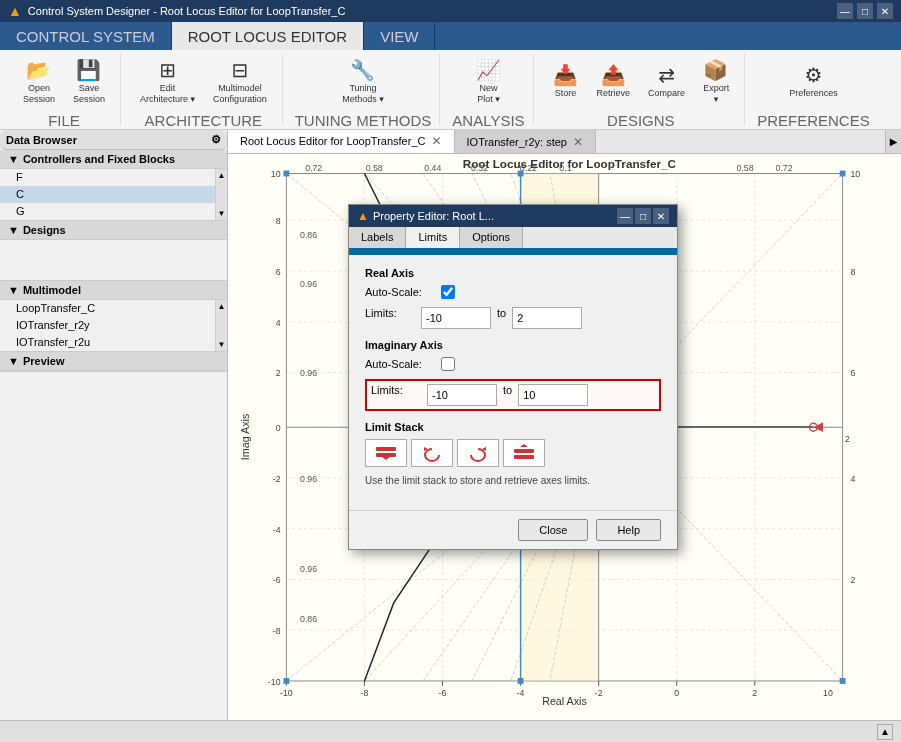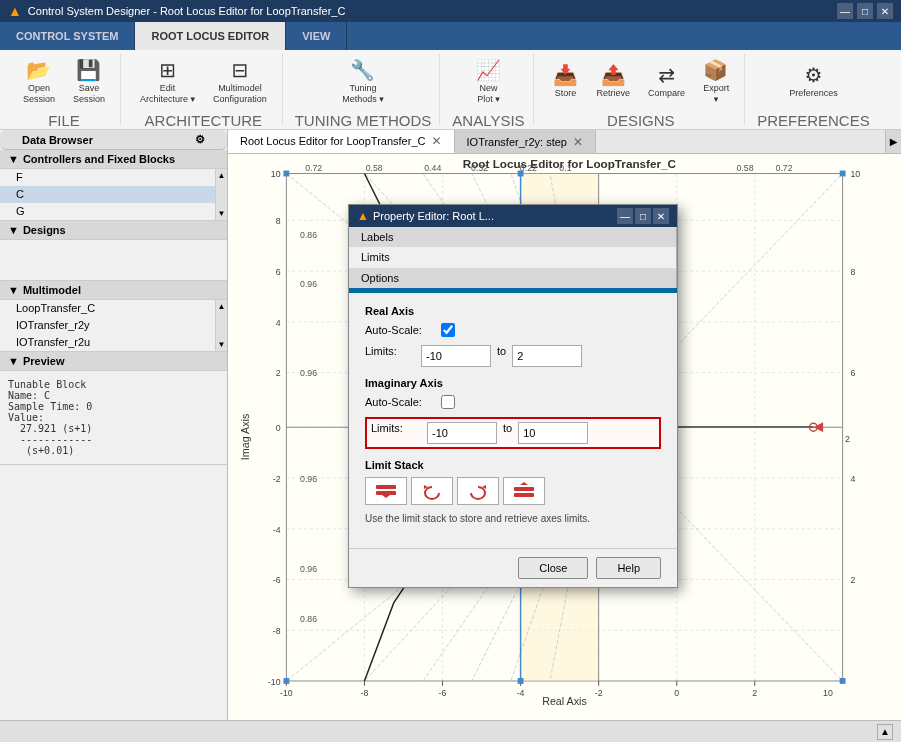--- a/index.html
+++ b/index.html
@@ -21,22 +21,22 @@
     .title-btn { width: 16px; height: 16px; background: #4a6080; color: white; border: none; cursor: pointer; font-size: 10px; display: flex; align-items: center; justify-content: center; }
 
     
     .main-tabs { display: flex; background: #2d5a8e; height: 28px; }
     .main-tab {
       padding: 0 16px;
       display: flex;
       align-items: center;
       color: #ccd;
       cursor: pointer;
-      font-size: 11px;
-      font-weight: 700;
+      font-size: 15px;
+      font-weight: 400;
       border-right: 1px solid #1e3a5f;
     }
     .main-tab.active { background: #e8e8e8; color: #333; }
 
     
     .toolbar {
       background: #f5f5f5;
       border-bottom: 1px solid #ccc;
       display: flex;
       align-items: stretch;
@@ -87,21 +87,21 @@
       width: 228px;
       background: #f0f0f0;
       border-right: 1px solid #bbb;
       display: flex;
       flex-direction: column;
       overflow: hidden;
     }
     .sidebar-header {
       background: #e0e0e0;
       border-bottom: 1px solid #bbb;
-      padding: 3px 22px;
+      padding: 3px 6px;
       font-size: 11px;
       font-weight: bold;
       display: flex;
       justify-content: space-between;
       align-items: center;
       border-radius: 6px;
     }
     .sidebar-section-header {
       background: #d8d8d8;
       padding: 3px 8px;
@@ -176,21 +176,21 @@
       height: 22px;
       display: flex;
       align-items: center;
       padding: 0 8px;
       font-size: 11px;
       justify-content: space-between;
     }
     .dialog-titlebar-controls { display: flex; gap: 2px; }
     .dialog-btn { width: 16px; height: 16px; background: #4a6080; color: white; border: none; cursor: pointer; font-size: 10px; display: flex; align-items: center; justify-content: center; }
 
-    .dialog-tabs { display: flex; border-bottom: 5px solid #0369a1; background: #e8e8e8; flex-direction: column; }
+    .dialog-tabs { display: flex; border-bottom: 7px solid #0369a1; background: #e8e8e8; }
     .dialog-tab {
       padding: 4px 12px;
       cursor: pointer;
       font-size: 11px;
       border-right: 1px solid #aaa;
       background: #d8d8d8;
     }
     .dialog-tab.active { background: #f0f0f0; border-bottom: 1px solid #f0f0f0; }
 
     .dialog-body { padding: 12px 16px; }
@@ -410,29 +410,20 @@
             <span style="font-size:8px;">▲</span>
             <span style="font-size:8px;">▼</span>
           </div>
         </div>
       </div>
 
       <div class="section-block">
         <div class="sidebar-section-header">
           <span>▼</span>
           <span>Preview</span>
-        </div>
-        <div class="preview-block">
-          <div>Tunable Block</div>
-          <div>Name: C</div>
-          <div>Sample Time: 0</div>
-          <div>Value:</div>
-          <div>&nbsp;&nbsp;27.921 (s+1)</div>
-          <div>&nbsp;&nbsp;------------</div>
-          <div>&nbsp;&nbsp;&nbsp;(s+0.01)</div>
         </div>
       </div>
     </div>
   </div>
 
   <div class="tab-area">
 
     <div class="doc-tabs">
       <div class="doc-tab active">
         <span>Root Locus Editor for LoopTransfer_C</span>

